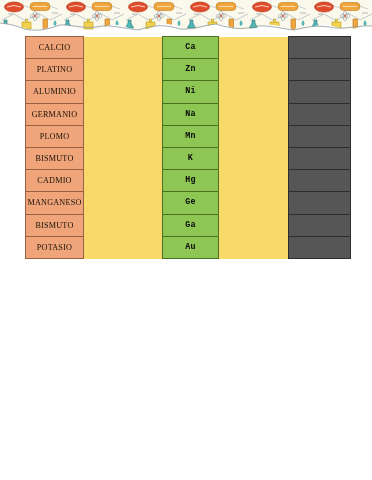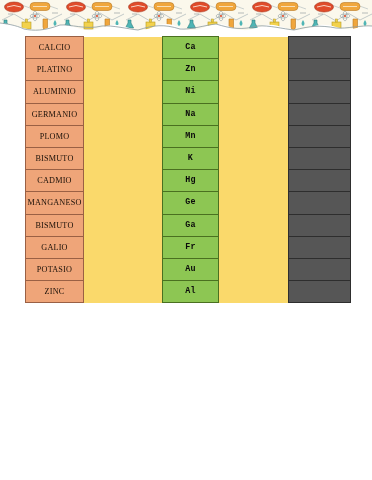--- a/index.html
+++ b/index.html
@@ -220,34 +220,20 @@
         <td class="cell-dark"></td>
       </tr>
       <tr>
         <td class="cell-name">BISMUTO</td>
         <td class="cell-gap"></td>
         <td class="cell-sym">Ga</td>
         <td class="cell-gap"></td>
         <td class="cell-dark"></td>
       </tr>
       <tr>
-        <td class="cell-name">GALIO</td>
-        <td class="cell-gap"></td>
-        <td class="cell-sym">Fr</td>
-        <td class="cell-gap"></td>
-        <td class="cell-dark"></td>
-      </tr>
-      <tr>
         <td class="cell-name">POTASIO</td>
         <td class="cell-gap"></td>
         <td class="cell-sym">Au</td>
-        <td class="cell-gap"></td>
-        <td class="cell-dark"></td>
-      </tr>
-      <tr>
-        <td class="cell-name">ZINC</td>
-        <td class="cell-gap"></td>
-        <td class="cell-sym">Al</td>
         <td class="cell-gap"></td>
         <td class="cell-dark"></td>
       </tr>
     </tbody>
 </table>
 
 </body></html>

